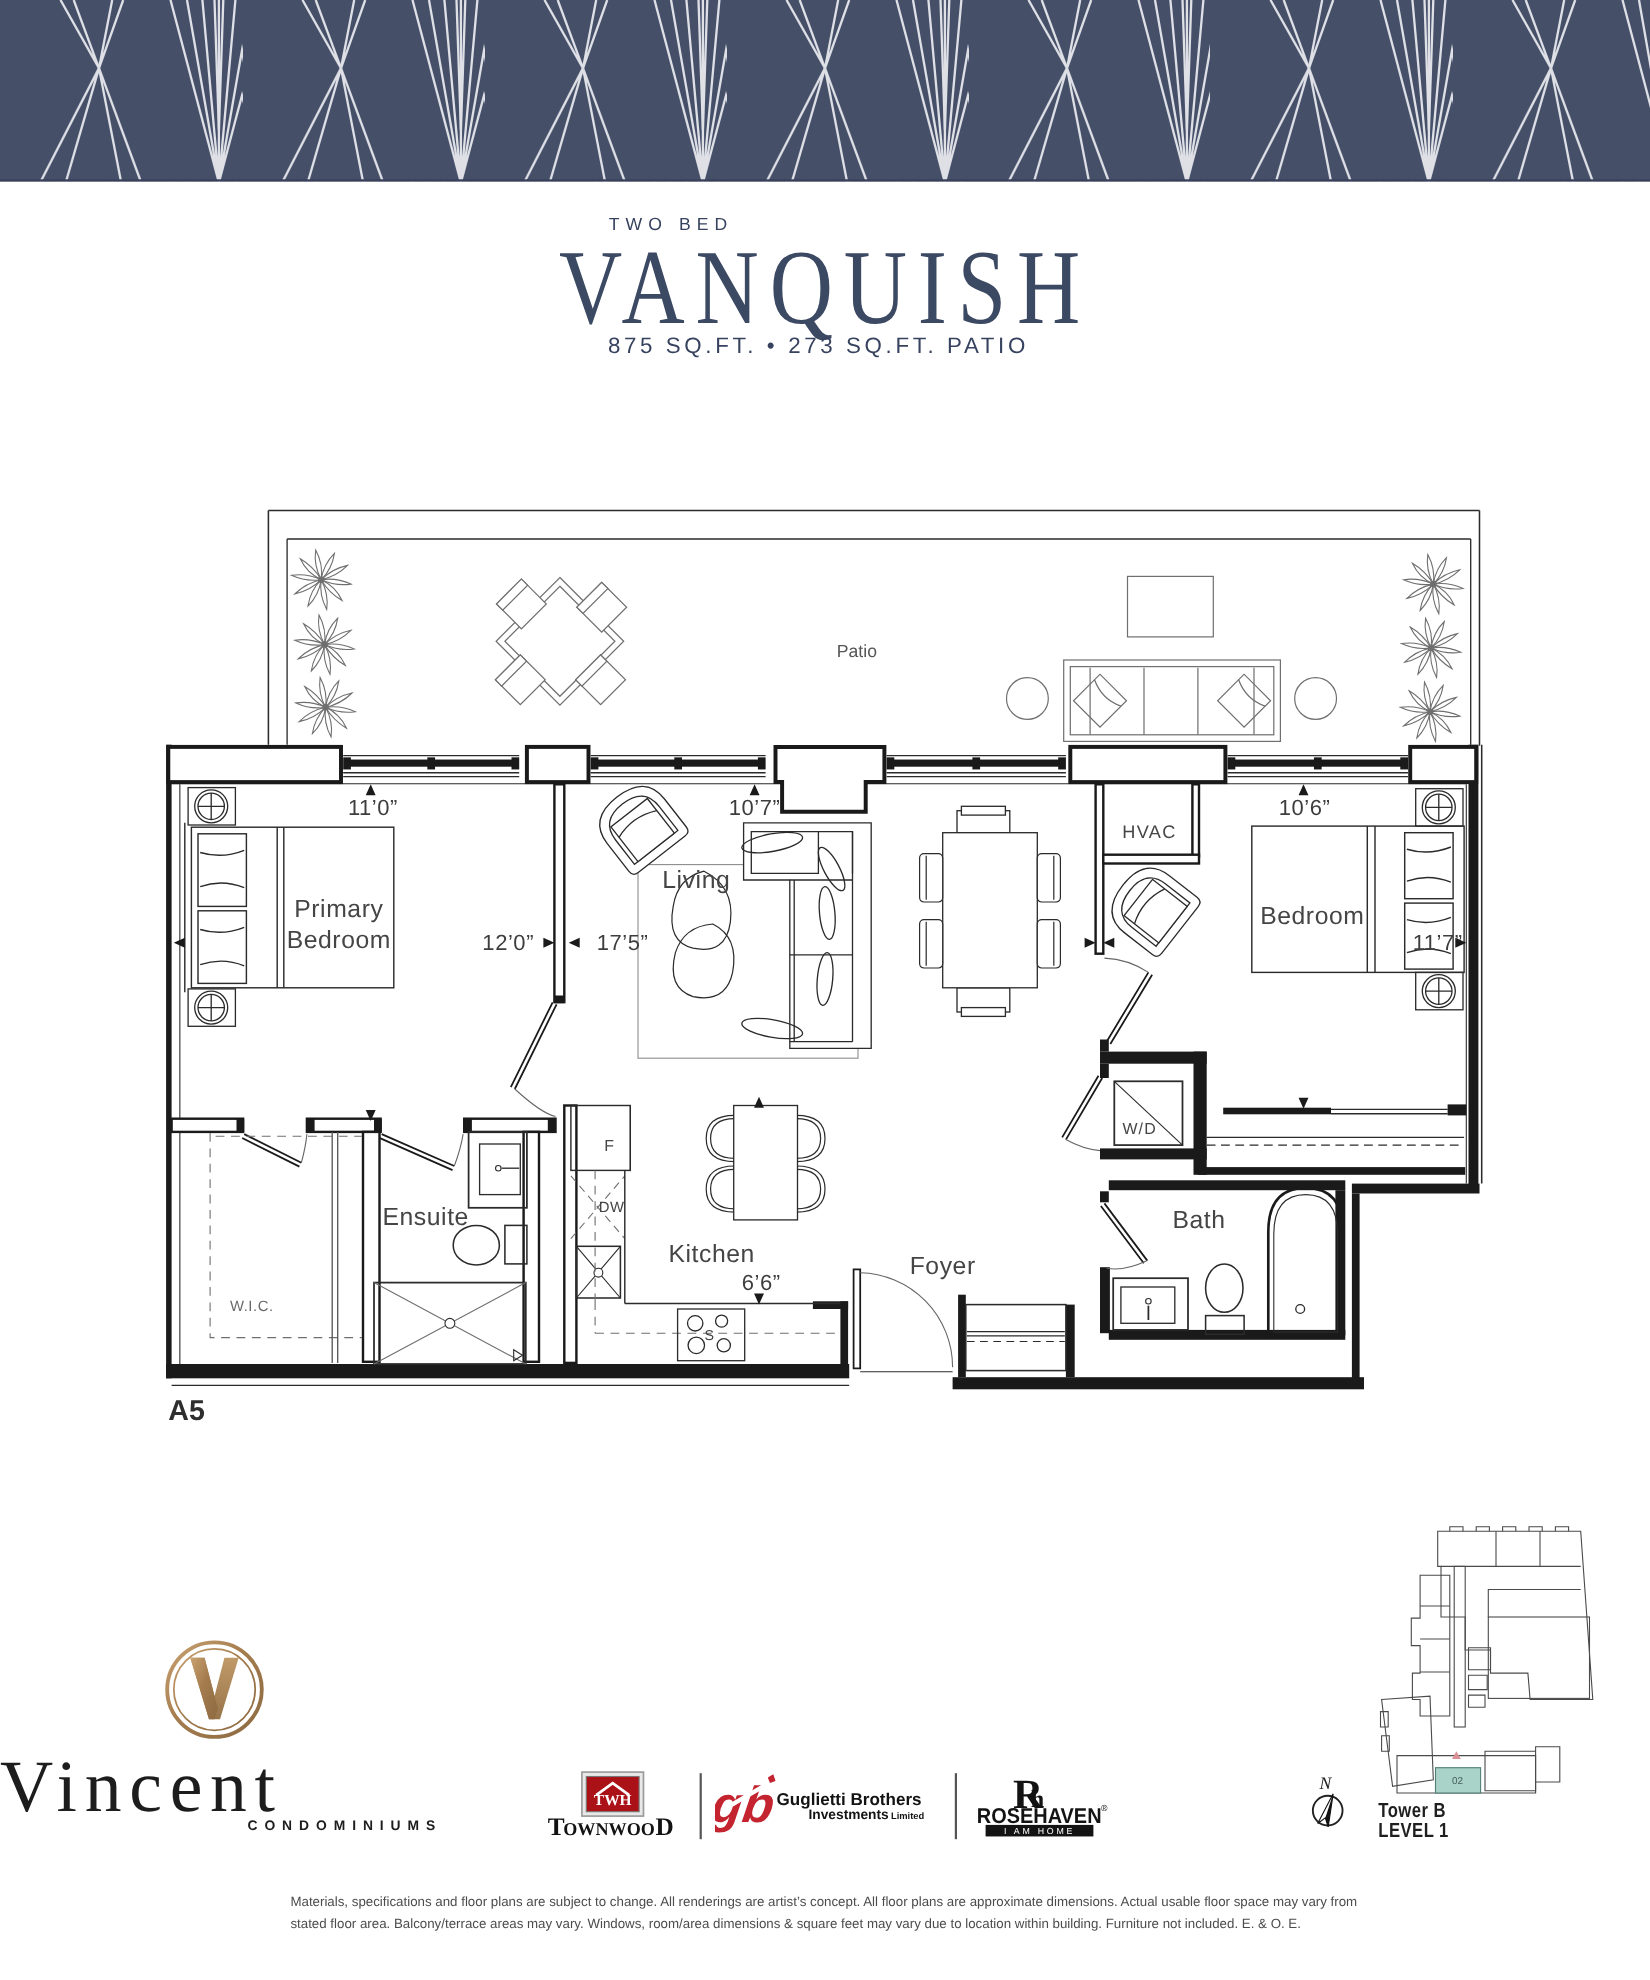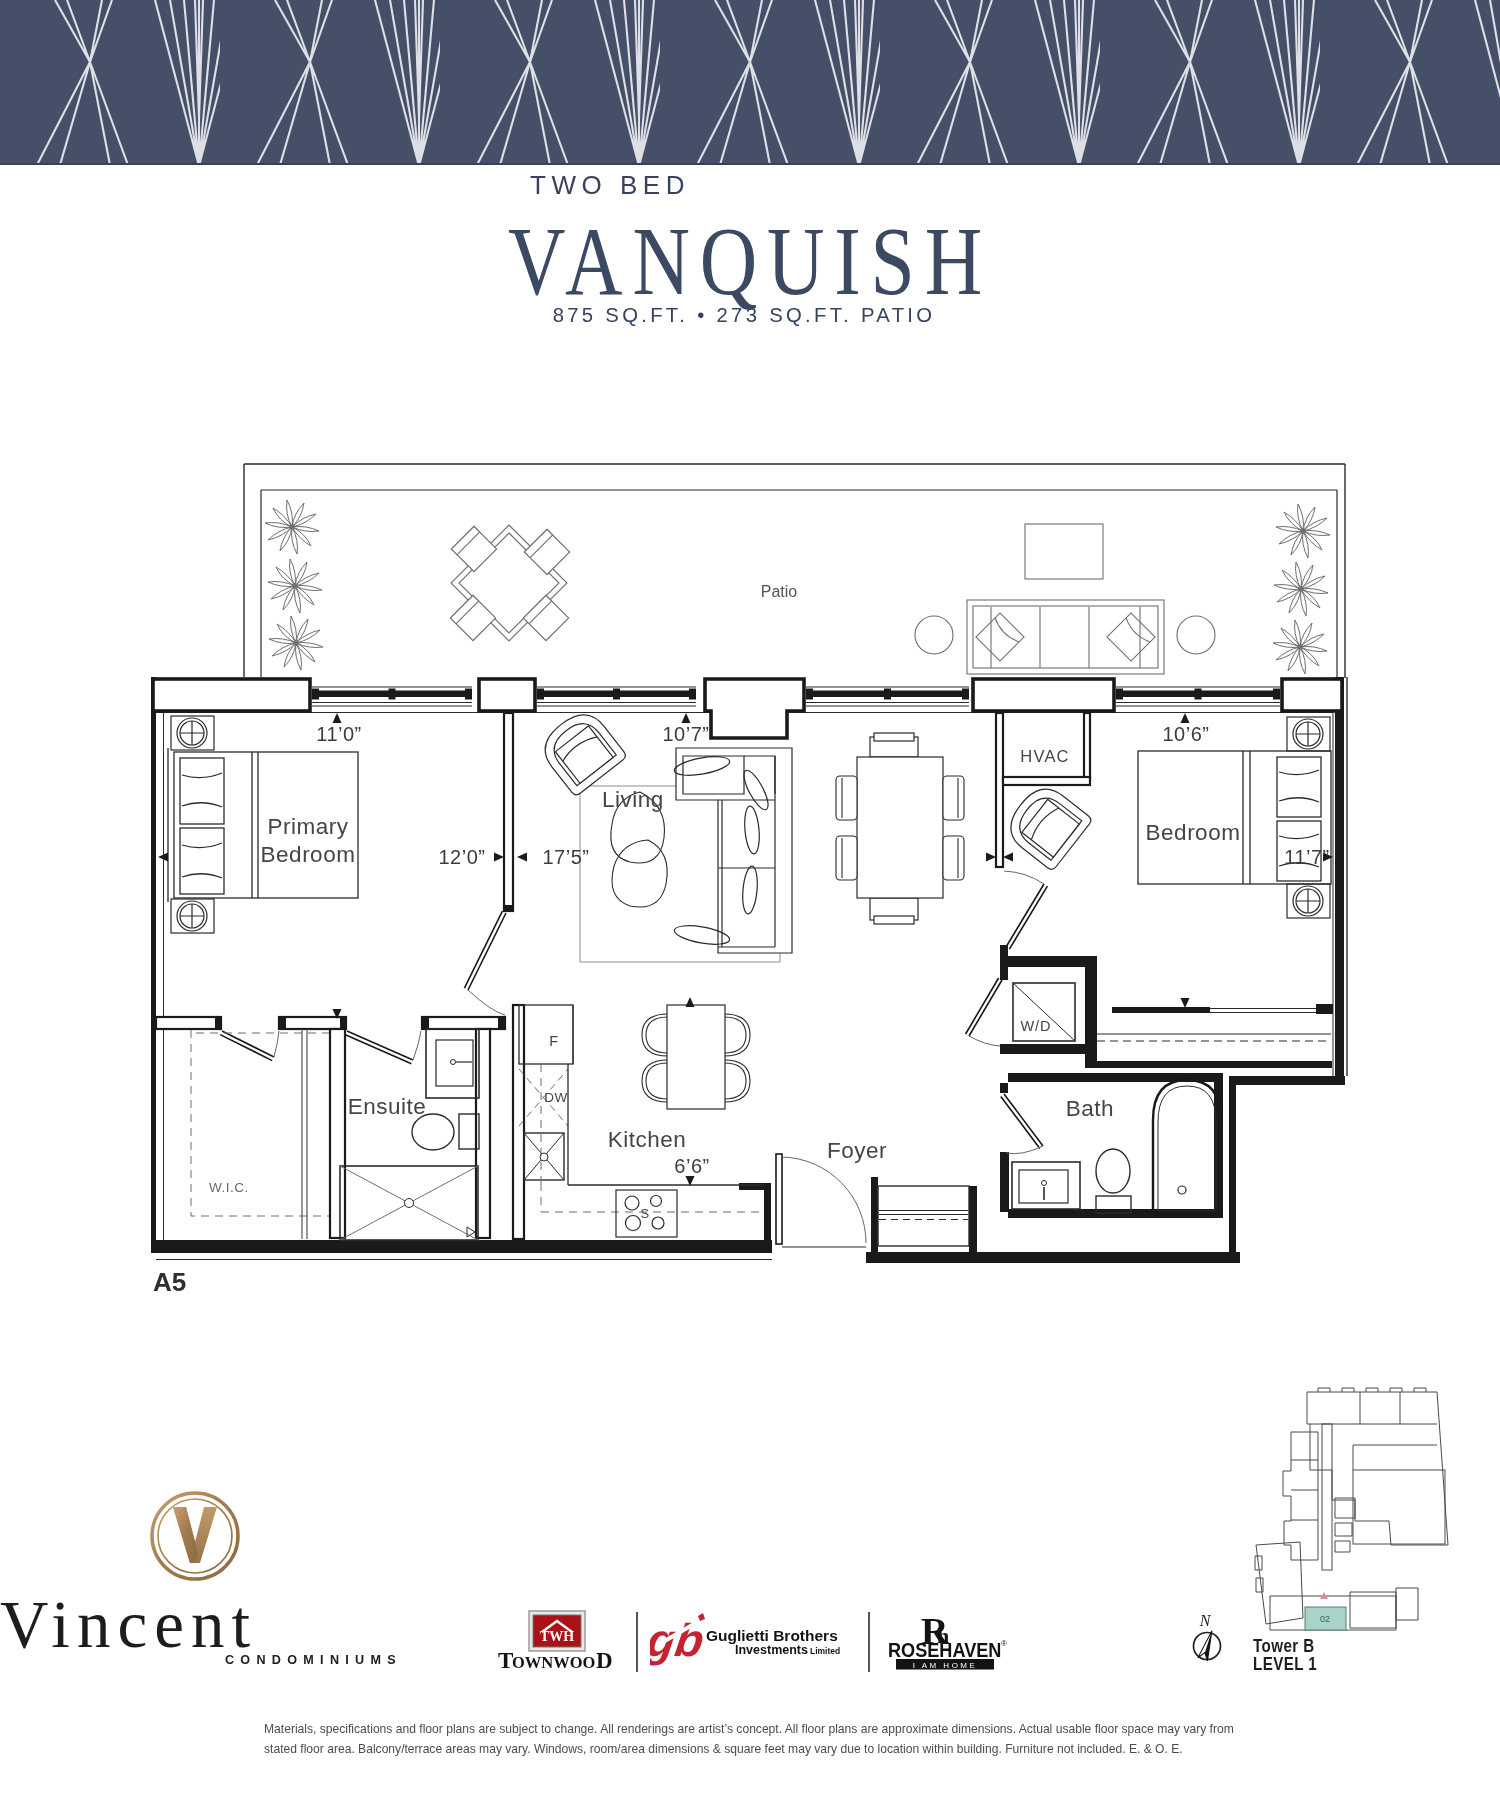--- a/index.html
+++ b/index.html
@@ -21,21 +21,21 @@
     <path d="M195,0 L199,118 M203,0 L199,118"></path>
   </g>
 </pattern>
 </defs>
 <rect width="1500" height="165" fill="#454f68"></rect>
 <rect width="1500" height="165" fill="url(#geo)"></rect>
 <rect y="163" width="1500" height="2" fill="#39415a"></rect>
 </svg>
 </div>
 
-<div class="abs ttl" style="left:0;left:0px;top:170px;width:1220px;font-size:26px;letter-spacing:5.5px;">TWO BED</div>
+<div class="abs ttl" style="left:0;left:0px;top:196px;width:1220px;font-size:16px;letter-spacing:5.5px;">TWO BED</div>
 
 <div class="abs ttl" style="left:0;top:206px;width:1500px;font-family:'Liberation Serif',serif;font-size:97px;letter-spacing:12px;color:#3c4963;transform:scaleX(0.82);">VANQUISH</div>
 
 <div class="abs ttl" style="left:0;left:-6px;top:304px;width:1500px;font-size:20.3px;letter-spacing:3.3px;">875 SQ.FT. • 273 SQ.FT. PATIO</div>
 
 <svg class="abs" style="left:0;top:0;" width="1500" height="1800" viewBox="0 0 1500 1800">
 <g fill="none">
 
 <path d="M244,464 H1345 M244,464 V677 M1345,464 V678 M1347,677 V1076" stroke="#2b2b2b" stroke-width="1.4"></path>
 

